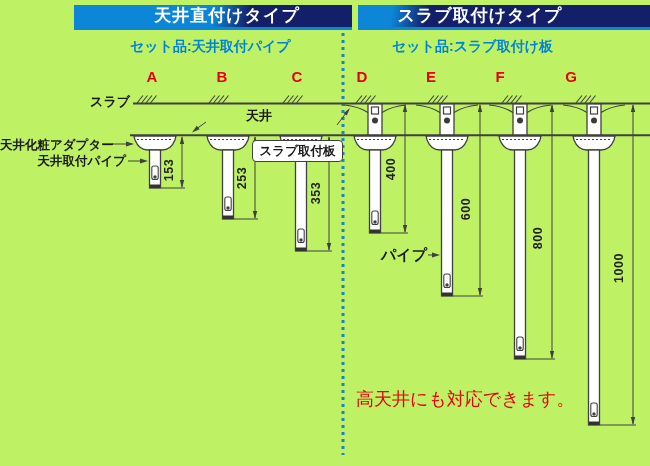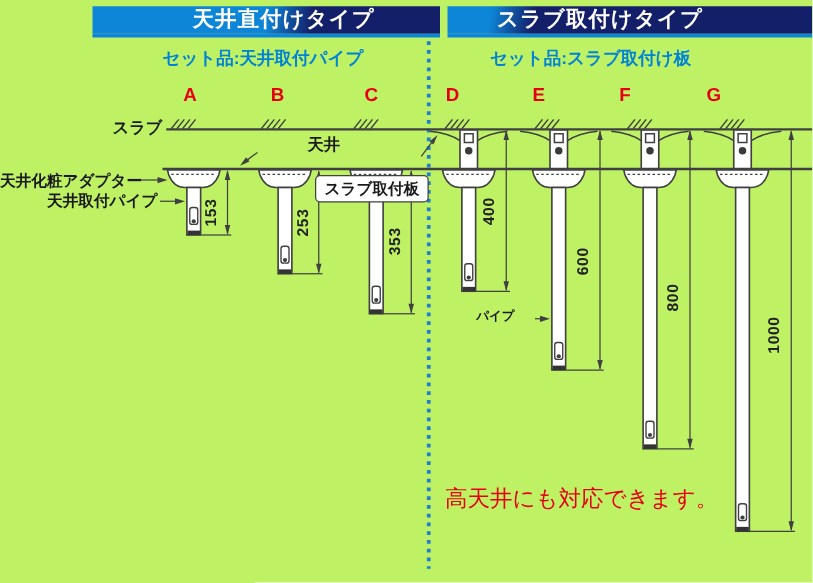--- a/index.html
+++ b/index.html
@@ -255,17 +255,17 @@
   <div class="dim-label" style="left:510px;top:231px;">800</div>
   <div class="dim-label" style="left:591px;top:261px;">1000</div>
 
   <div class="anno anno-right" style="left:58px;top:93px;width:72px;font-size:13px;">スラブ</div>
   <div class="anno" style="left:210px;top:107px;font-size:13px;margin-left:36px;">天井</div>
   <div class="plate-box">
     <span>スラブ取付板</span>
   </div>
   <div class="anno anno-right" style="left:0;top:137px;width:110px;">天井化粧アダプター</div>
   <div class="anno anno-right" style="left:0;top:153px;width:126px;">天井取付パイプ</div>
-  <div class="anno" style="left:381px;top:246px;font-size:10px;">パイプ</div>
+  <div class="anno" style="left:381px;top:246px;font-size:15px;">パイプ</div>
 
   <div class="note">高天井にも対応できます。</div>
 
 </div>
 
 </body></html>

